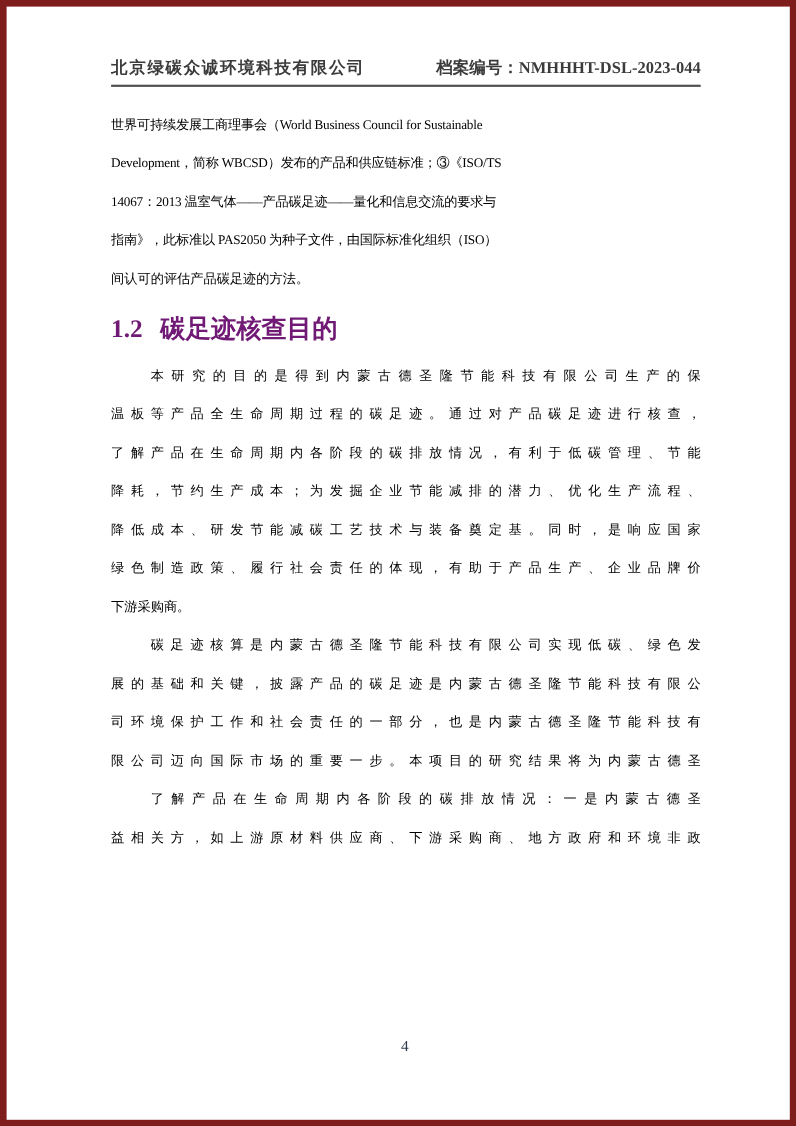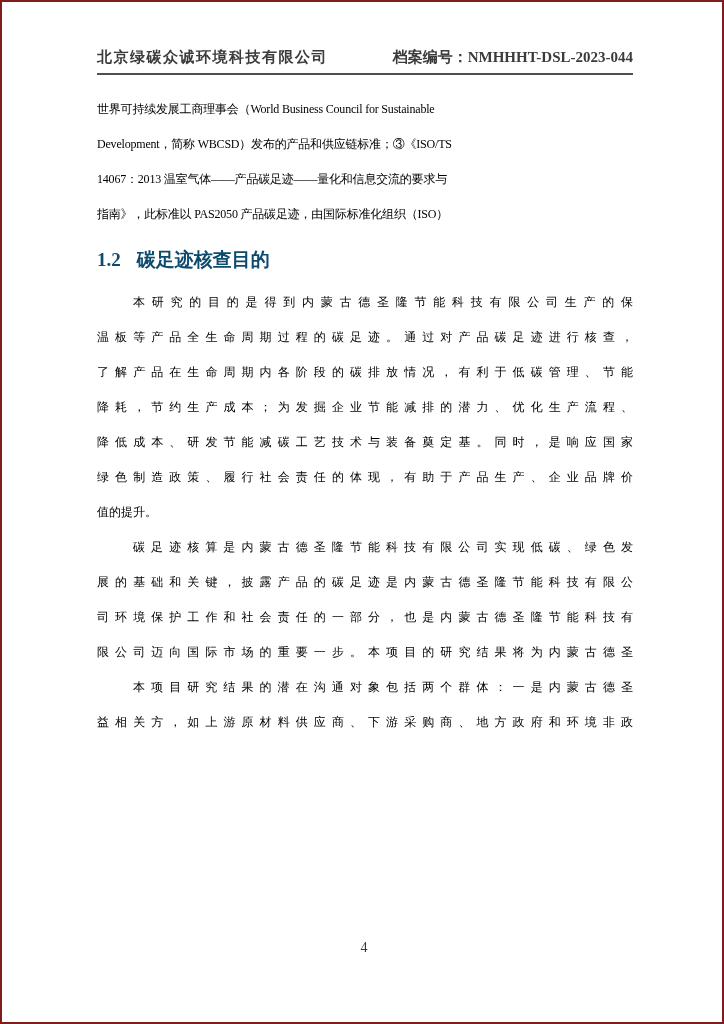--- a/index.html
+++ b/index.html
@@ -6,21 +6,21 @@
     margin: 0;
     padding: 0;
     background: #ffffff;
   }
   .page {
     position: relative;
     width: 724px;
     height: 1024px;
     background: #ffffff;
     box-sizing: border-box;
-    border: 2px solid #7f1d1d;
+    border: 6px solid #7f1d1d;
     font-family: "Liberation Serif", "DejaVu Serif", serif;
     color: #2d2d2d;
     overflow: hidden;
     text-decoration: underline;
   }
   
   .header {
     position: absolute;
     left: 95px;
     top: 46px;
@@ -64,25 +64,25 @@
     text-indent: 36px;
   }
   .ln.mix {
     text-align: left;
     text-align-last: left;
     white-space: nowrap;
     letter-spacing: -0.2px;
   }
   .heading {
     margin: 10px 0 8px 0;
-    font-size: 19px;
+    font-size: 23px;
     font-weight: bold;
     line-height: 35px;
     height: 35px;
-    color: #0c4a6e;
+    color: #701a75;
   }
   .heading .num {
     margin-right: 16px;
   }
   
   .footer {
     position: absolute;
     left: 0;
     top: 938px;
     width: 724px;
@@ -100,46 +100,47 @@
     <span class="company">北京绿碳众诚环境科技有限公司</span>
     <span class="docno"><span>档案编号：</span><span>NMHHHT-DSL-2023-044</span></span>
   </div>
 
   <div class="content">
 
     <div>
       <div class="ln mix">世界可持续发展工商理事会（World Business Council for Sustainable</div>
       <div class="ln mix">Development，简称 WBCSD）发布的产品和供应链标准；③《ISO/TS</div>
       <div class="ln mix">14067：2013 温室气体——产品碳足迹——量化和信息交流的要求与</div>
-      <div class="ln mix">指南》，此标准以 PAS2050 产品碳足迹，由国际标准化组织（ISO）</div>
+      <div class="ln mix">指南》，此标准以 PAS2050 为种子文件，由国际标准化组织（ISO）</div>
+      <div class="ln end">间认可的评估产品碳足迹的方法。</div>
     </div>
 
     <div class="heading">
       <span class="num">1.2</span><span>碳足迹核查目的</span>
     </div>
 
     <div>
       <div class="ln indent">本研究的目的是得到内蒙古德圣隆节能科技有限公司生产的保</div>
       <div class="ln">温板等产品全生命周期过程的碳足迹。通过对产品碳足迹进行核查，</div>
       <div class="ln">了解产品在生命周期内各阶段的碳排放情况，有利于低碳管理、节能</div>
       <div class="ln">降耗，节约生产成本；为发掘企业节能减排的潜力、优化生产流程、</div>
       <div class="ln">降低成本、研发节能减碳工艺技术与装备奠定基。同时，是响应国家</div>
       <div class="ln">绿色制造政策、履行社会责任的体现，有助于产品生产、企业品牌价</div>
-      <div class="ln end">值的提升。</div>
+      <div class="ln end">下游采购商。</div>
     </div>
 
     <div>
       <div class="ln indent">碳足迹核算是内蒙古德圣隆节能科技有限公司实现低碳、绿色发</div>
       <div class="ln">展的基础和关键，披露产品的碳足迹是内蒙古德圣隆节能科技有限公</div>
       <div class="ln">司环境保护工作和社会责任的一部分，也是内蒙古德圣隆节能科技有</div>
       <div class="ln">限公司迈向国际市场的重要一步。本项目的研究结果将为内蒙古德圣</div>
     </div>
 
     <div>
-      <div class="ln indent">本项目研究结果的潜在沟通对象包括两个群体：一是内蒙古德圣</div>
+      <div class="ln indent">了解产品在生命周期内各阶段的碳排放情况：一是内蒙古德圣</div>
       <div class="ln">益相关方，如上游原材料供应商、下游采购商、地方政府和环境非政</div>
     </div>
 
   </div>
 
   <div class="footer">
     <span>4</span>
   </div>
 
 </div>

